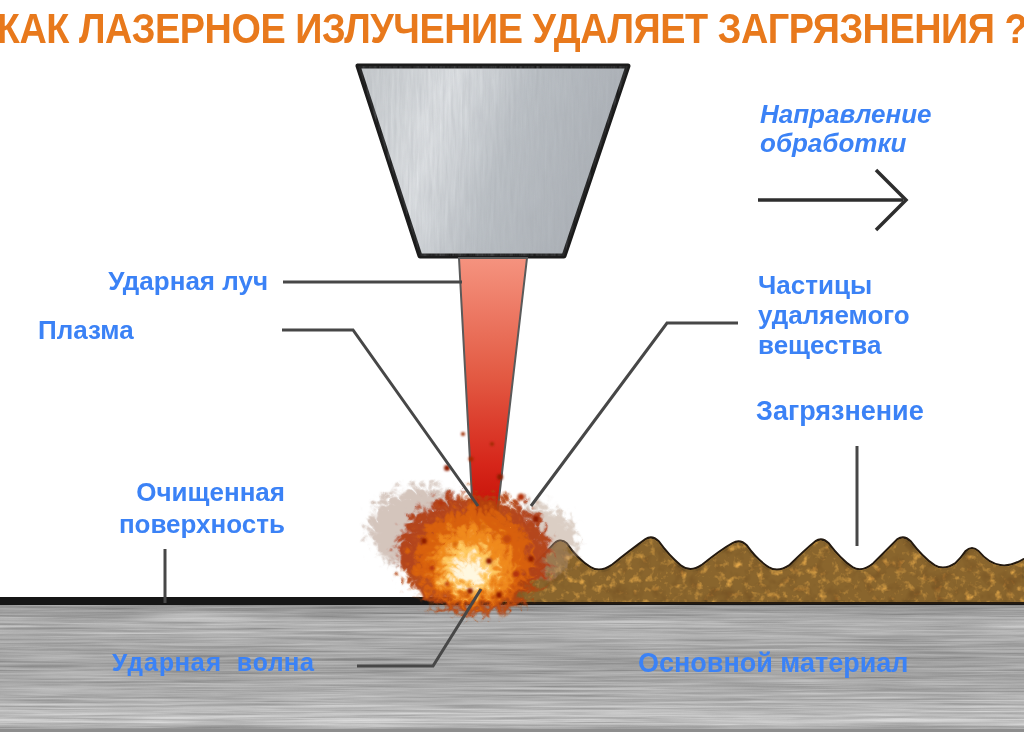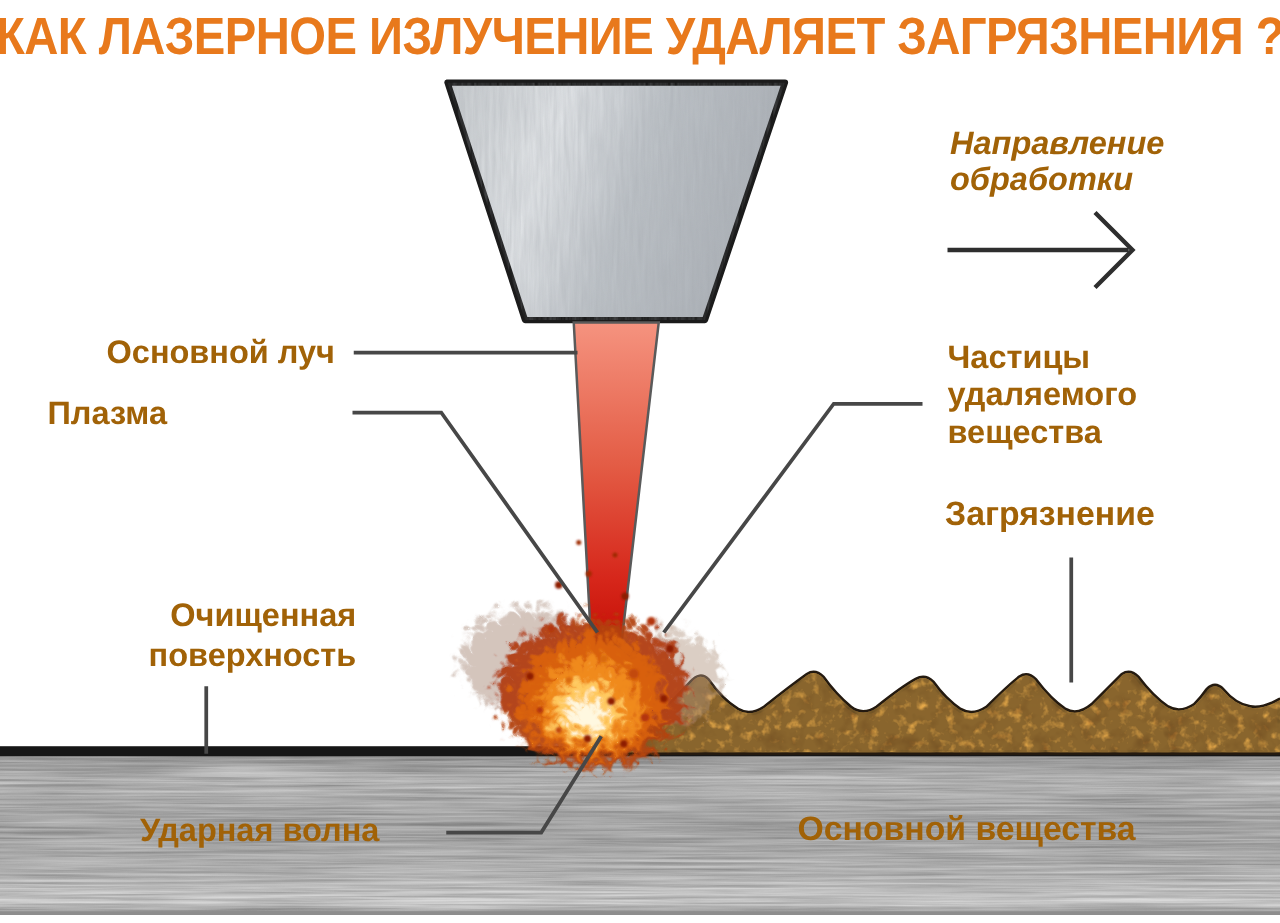--- a/index.html
+++ b/index.html
@@ -9,29 +9,29 @@
   }
   .title{
     position:absolute;top:5px;left:50%;
     transform:translateX(-50%) scaleX(0.9);
     transform-origin:center;
     white-space:nowrap;
     font-size:42px;font-weight:700;letter-spacing:-0.5px;
     color:#E8791C;
   }
   .lbl{
-    position:absolute;color:#a16207;font-weight:700;
+    position:absolute;color:#3b82f6;font-weight:700;
     font-size:26px;line-height:30px;
   }
   .lbl-laser{top:266px;left:38px;width:230px;text-align:right;}
   .lbl-plasma{top:315px;left:38px;width:227px;}
   .lbl-particles{top:270px;left:758px;width:225px;}
   .lbl-contamination{top:396px;left:756px;font-size:27px;}
   .lbl-cleaned{top:476px;left:50px;width:235px;text-align:right;line-height:32px;}
-  .lbl-shock{top:649px;left:112px;}
+  .lbl-shock{top:649px;left:112px;font-family:Liberation Mono, monospace;}
   .lbl-base{top:648px;left:638px;font-size:27px;}
   .lbl-direction{top:100px;left:760px;width:210px;font-style:italic;line-height:29px;}
   svg.canvas{position:absolute;top:0;left:0;}
 </style>
 </head>
 <body>
 
 <div class="stage">
 
   <svg class="canvas" width="1024" height="738" viewBox="0 0 1024 738">
@@ -173,21 +173,21 @@
 
     <g stroke="#2e2e2e" stroke-width="3.5" fill="none">
       <line x1="758" y1="200" x2="903" y2="200"></line>
       <polyline points="876,170 906,200 876,230"></polyline>
     </g>
   </svg>
 
   <div class="title">КАК ЛАЗЕРНОЕ ИЗЛУЧЕНИЕ УДАЛЯЕТ ЗАГРЯЗНЕНИЯ ?</div>
 
   <div class="lbl lbl-direction">Направление обработки</div>
-  <div class="lbl lbl-laser">Основной луч</div>
+  <div class="lbl lbl-laser">Ударная луч</div>
   <div class="lbl lbl-plasma">Плазма</div>
   <div class="lbl lbl-particles">Частицы удаляемого вещества</div>
   <div class="lbl lbl-contamination">Загрязнение</div>
   <div class="lbl lbl-cleaned">Очищенная поверхность</div>
   <div class="lbl lbl-shock">Ударная волна</div>
-  <div class="lbl lbl-base">Основной вещества</div>
+  <div class="lbl lbl-base">Основной материал</div>
 
 </div>
 
 </body></html>

